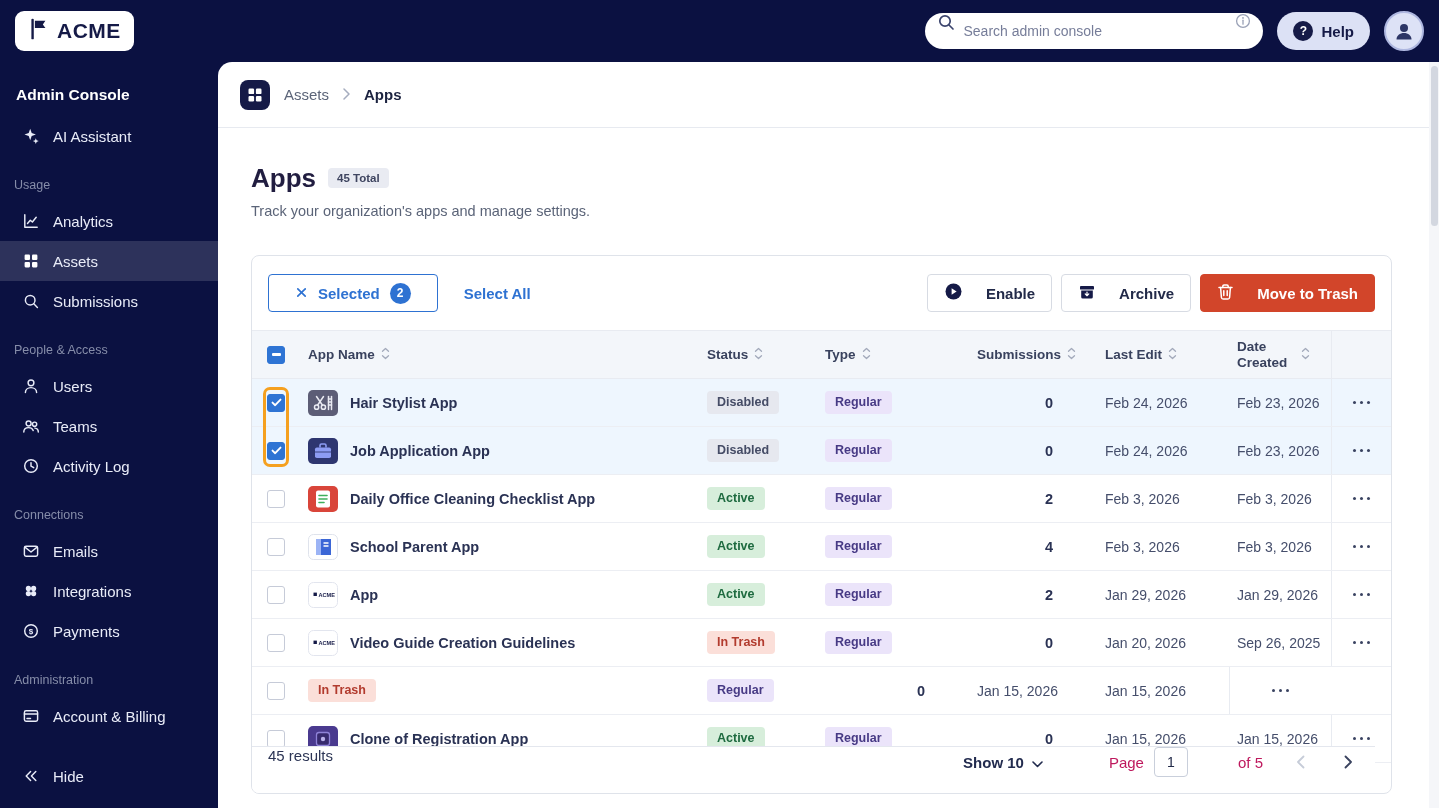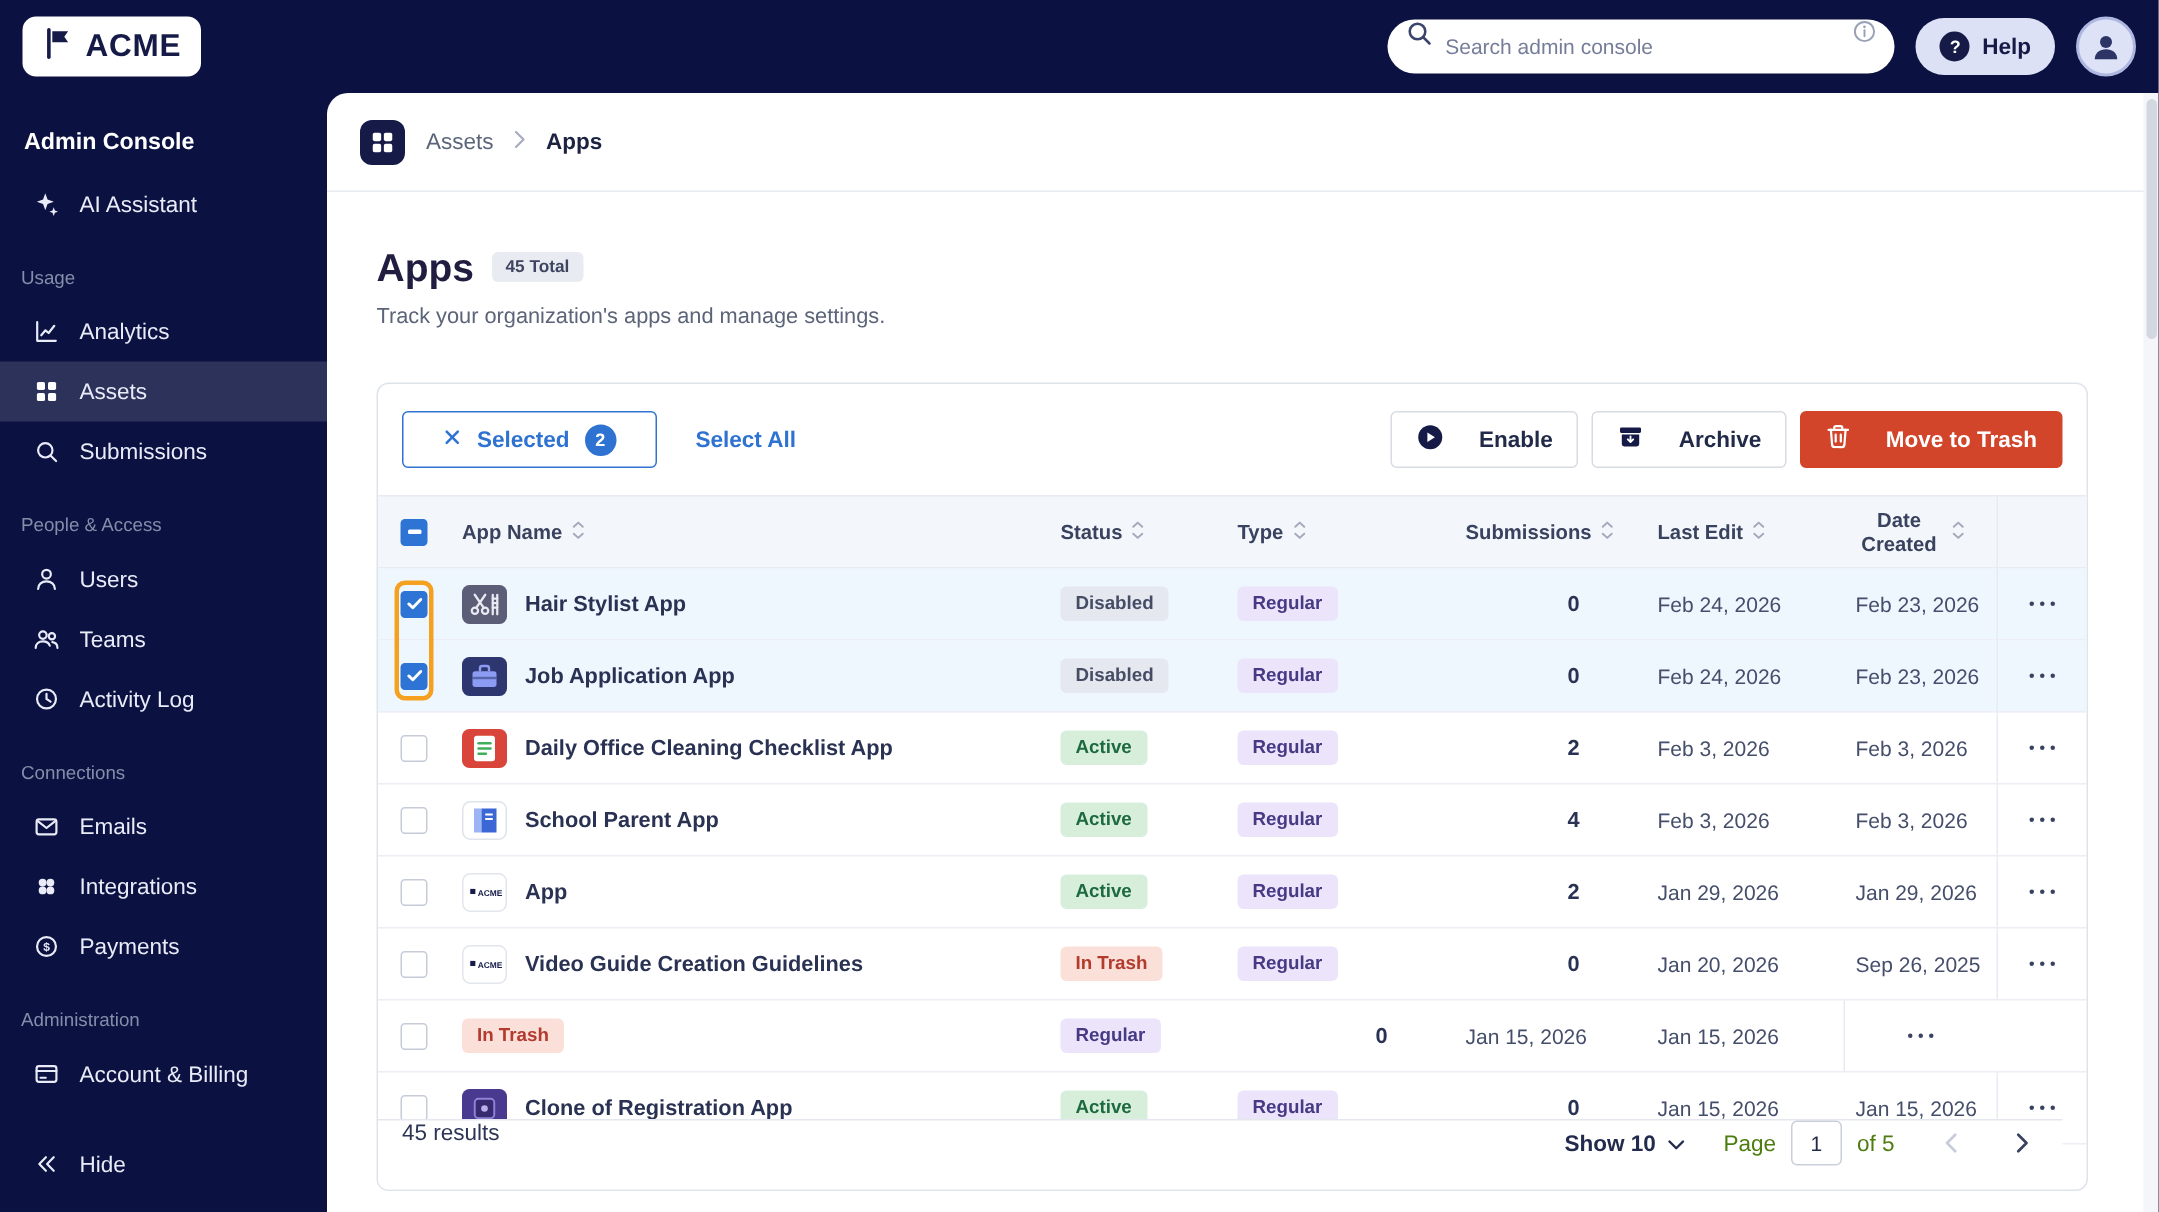--- a/index.html
+++ b/index.html
@@ -45,21 +45,21 @@
   
   .table-card { position:relative; margin-top:34px; border:1px solid #dfe3ea; border-radius:8px; height:539px; overflow:hidden; background:#fff; }
   .toolbar { height:74px; display:flex; align-items:center; padding:0 16px; gap:26px; }
   .selected-btn { height:38px; display:flex; align-items:center; gap:10px; padding:0 26px; border:1px solid #2e72d2; border-radius:4px; color:#2e72d2; font-weight:700; font-size:15px; background:#fff; font-family:inherit; }
   .count-badge { width:21px; height:21px; border-radius:50%; background:#2e72d2; color:#fff; font-size:12px; font-weight:700; display:flex; align-items:center; justify-content:center; }
   .select-all { color:#2e72d2; font-weight:700; font-size:15px; background:none; border:none; font-family:inherit; }
   .toolbar-right { margin-left:auto; display:flex; gap:9px; }
   .tb-btn { height:38px; display:flex; align-items:center; gap:23px; padding:0 16px; border:1px solid #d7dbe3; border-radius:4px; background:#fff; font-size:15px; font-weight:600; color:#222a49; font-family:inherit; }
   .trash-btn { background:#d2452a; border-color:#d2452a; color:#fff; font-weight:700; }
 
-  .thead, .trow { display:grid; grid-template-columns:48px 1fr 118px 152px 128px 132px 102px 60px; align-items:stretch;text-align:center; }
+  .thead, .trow { display:grid; grid-template-columns:48px 1fr 118px 152px 128px 132px 102px 60px; align-items:stretch; }
   .thead { background:#f3f6fa; height:49px; border-top:1px solid #e8ebf1; border-bottom:1px solid #e8ebf1; font-size:13.5px; font-weight:700; color:#39425e; }
   .th, .cell { display:flex; align-items:center; padding-left:8px; }
   .th { gap:6px; }
   .th-check, .cell-check { justify-content:center; padding-left:0; }
   .th-wrap { width:58px; white-space:normal; line-height:1.12; }
   .trow { height:48px; border-bottom:1px solid #eceef3; font-size:14px; color:#454e6b; }
   .trow.selected { background:#eef6fe; }
   .checkbox { width:18px; height:18px; border:1.5px solid #c6cbd8; border-radius:3px; background:#fff; display:flex; align-items:center; justify-content:center; flex:none; }
   .checkbox.checked, .checkbox.indet { background:#2e74d4; border-color:#2e74d4; }
   .dash { width:9px; height:2.2px; background:#fff; border-radius:1px; }
@@ -74,21 +74,21 @@
   .cell-sub { justify-content:flex-end; padding-right:44px; font-weight:700; color:#2a3254; font-size:14.5px; }
   .th-actions, .cell-actions { border-left:1px solid #e8ebf1; justify-content:center; padding-left:0; }
   .dots { display:inline-flex; gap:3.5px; }
   .dots i { width:3.6px; height:3.6px; border-radius:50%; background:#3a4361; }
 
   .orange-box { position:absolute; left:11px; top:131px; width:26px; height:80px; border:3px solid #f5a01f; border-radius:7px; z-index:4; pointer-events:none; }
 
   .tfoot { position:absolute; left:0; right:16px; bottom:0; height:47px; background:#fff; border-top:1px solid #e4e7ee; display:flex; align-items:flex-start; padding:0 16px; font-size:15px; color:#2c3555; z-index:5; }
   .foot-right { margin-left:auto; display:flex; align-items:center; gap:26px; }
   .show-select { display:flex; gap:8px; align-items:center; font-weight:600; color:#222b4e; }
-  .muted { color:#4d7c0f; font-weight:400; }
+  .muted { color:#be185d; font-weight:400;margin-left:40px; }
   .page-group { display:flex; align-items:center; gap:10px; }
   .page-input { width:34px; height:30px; border:1px solid #c9cfdb; border-radius:4px; text-align:center; font-size:14px; color:#222a49; font-family:inherit; outline:none; }
   .pg-btn { background:none; border:none; display:flex; align-items:center; justify-content:center; width:22px; height:22px; }
 
   .win-scrollbar { position:absolute; top:62px; right:0; width:10px; bottom:0; background:#f5f6f9; z-index:20; }
   .win-scrollbar .thumb { position:absolute; top:4px; left:1.5px; width:7px; height:160px; border-radius:3.5px; background:#d3d7e0; }
 </style>
 </head>
 <body>
 

